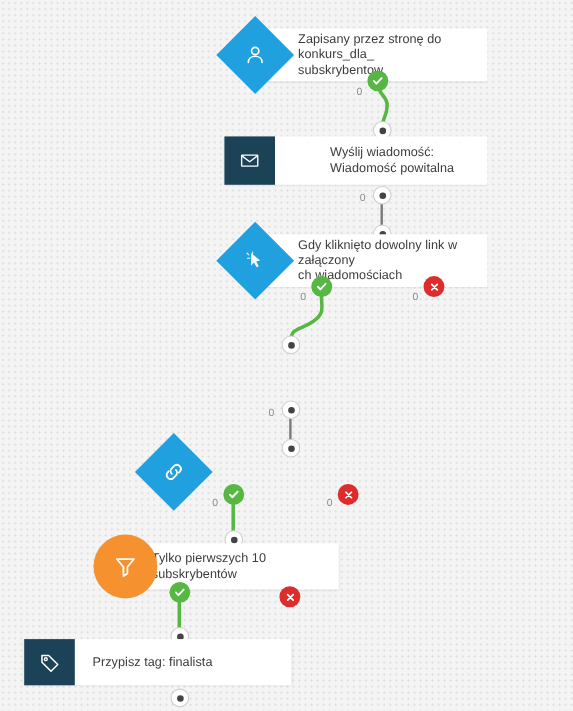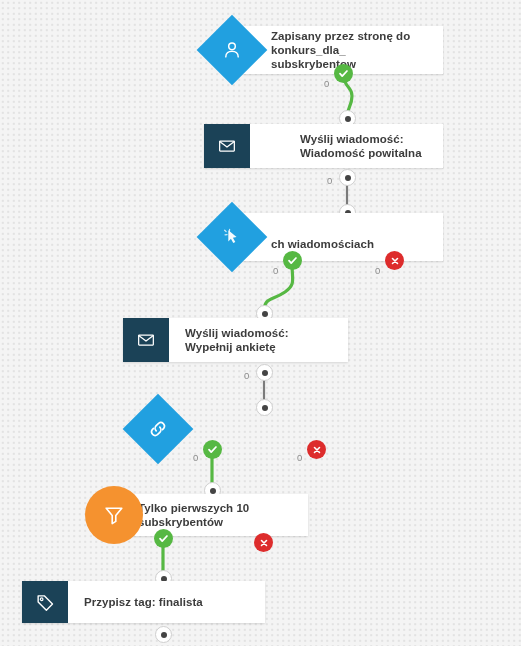--- a/index.html
+++ b/index.html
@@ -52,21 +52,20 @@
   }
 
   
   .node {
     position: absolute;
     display: flex;
     align-items: stretch;
     background: #ffffff;
     box-shadow: 0 1px 2px rgba(0,0,0,0.12);
     box-sizing: border-box;
-    font-weight: bold;
   }
   .node-body {
     display: flex;
     align-items: center;
     flex: 1;
     padding-left: 28px;
     padding-right: 10px;
   }
   .node-label {
     font-size: 11.5px;
@@ -221,21 +220,21 @@
       <div class="node-label">Wyślij wiadomość: Wiadomość powitalna</div>
     </div>
   </div>
   <div class="port" style="left:339px; top:169px;"></div>
   <div class="count" style="left:327px; top:176px;">0</div>
   <div class="port" style="left:339px; top:204px;"></div>
 
   <div class="node" style="left:243px; top:213px; width:200px; height:48px;">
     <div class="node-body">
       <div class="node-label">
-        <br>
+        <span>Gdy kliknięto dowolny link w załączony</span><br>
         <span>ch wiadomościach</span>
       </div>
     </div>
   </div>
   <div class="icon-diamond" style="left:207px; top:212px;">
     <span class="glyph">
       <svg width="22" height="22" viewBox="0 0 24 24">
         <path d="M8 4.5l9 7.4-4 0.8 2.6 4.7-2.2 1.2-2.6-4.7-2.8 3z" fill="#ffffff" opacity="0.95"></path>
         <path d="M4 4.6l1.6 1.6M4.4 9.6l2.2-0.2M9.4 3.6l-0.2 2.2" stroke="#ffffff" stroke-width="1.3" stroke-linecap="round" fill="none" opacity="0.8"></path>
       </svg>
@@ -248,31 +247,20 @@
   </div>
   <div class="count" style="left:273px; top:266px;">0</div>
   <div class="badge no" style="left:385px; top:251px;">
     <svg width="10" height="10" viewBox="0 0 12 12">
         <path d="M3 3l6 6M9 3l-6 6" stroke="#fff" stroke-width="1.9" stroke-linecap="round"></path>
       </svg>
   </div>
   <div class="count" style="left:375px; top:266px;">0</div>
   <div class="port" style="left:256px; top:305px;"></div>
 
-  <div class="node" style="left:123px; top:318px; width:225px; height:44px;">
-    <div class="icon-square">
-      <svg width="20" height="20" viewBox="0 0 24 24">
-        <rect x="3.2" y="6" width="17.6" height="12" rx="0.6" fill="none" stroke="#ffffff" stroke-width="1.5"></rect>
-        <path d="M3.6 6.8l8.4 6.4 8.4-6.4" fill="none" stroke="#ffffff" stroke-width="1.5" stroke-linecap="round" stroke-linejoin="round"></path>
-      </svg>
-    </div>
-    <div class="node-body" style="padding-left:62px;">
-      <div class="node-label">Wyślij wiadomość: Wypełnij ankietę</div>
-    </div>
-  </div>
   <div class="port" style="left:256px; top:364px;"></div>
   <div class="count" style="left:244px; top:371px;">0</div>
   <div class="port" style="left:256px; top:399px;"></div>
 
   <div class="icon-diamond" style="left:133px; top:404px;">
     <span class="glyph">
       <svg width="22" height="22" viewBox="0 0 24 24">
         <path d="M10 14a4 4 0 0 1 0-5.6l2.6-2.6a4 4 0 0 1 5.6 5.6l-1.3 1.3" fill="none" stroke="#ffffff" stroke-width="1.8" stroke-linecap="round"></path>
         <path d="M14 10a4 4 0 0 1 0 5.6l-2.6 2.6a4 4 0 0 1-5.6-5.6l1.3-1.3" fill="none" stroke="#ffffff" stroke-width="1.8" stroke-linecap="round"></path>
       </svg>

